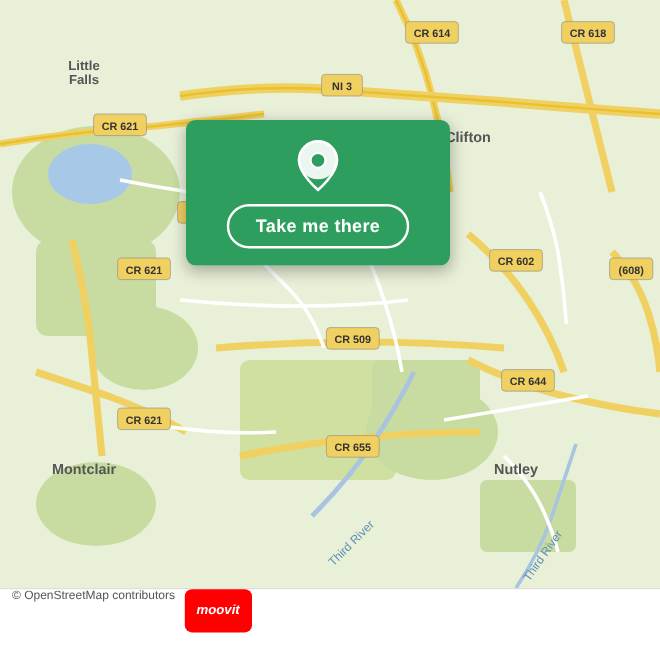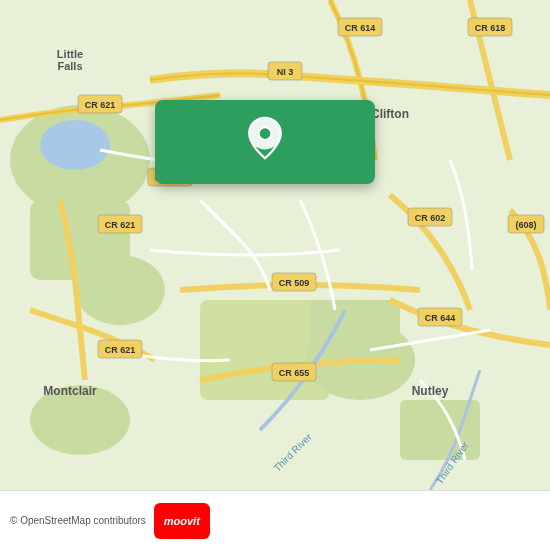--- a/index.html
+++ b/index.html
@@ -59,21 +59,21 @@
       letter-spacing: 0.3px;
     }
 
     
     #bottom-bar {
       width: 550px;
       height: 60px;
       background: white;
       border-top: 1px solid #ddd;
       display: flex;
-      align-items: center;
+      align-items: flex-start;
       padding: 0 10px;
       gap: 8px;
     }
 
     #osm-logo {
       font-size: 10px;
       color: #555;
       min-width: 110px;
     }
 
@@ -205,20 +205,21 @@
   </svg>
 
   
   <div id="location-card">
 
     <svg id="pin-icon" viewBox="0 0 44 50" xmlns="http://www.w3.org/2000/svg">
       <circle cx="22" cy="20" r="18" fill="white" opacity="0.9"></circle>
       <path d="M22 2 C12 2 4 10 4 20 C4 33 22 48 22 48 C22 48 40 33 40 20 C40 10 32 2 22 2 Z" fill="none" stroke="white" stroke-width="2.5"></path>
       <circle cx="22" cy="20" r="7" fill="#2e9e5e" stroke="white" stroke-width="2"></circle>
     </svg>
+    <button id="take-me-there-btn">Take me there</button>
   </div>
 </div>
 
 <div id="bottom-bar">
   <span id="osm-logo">© OpenStreetMap contributors</span>
   <div id="moovit-logo">
     <span id="moovit-text">moovit</span>
   </div>
 </div>
 

